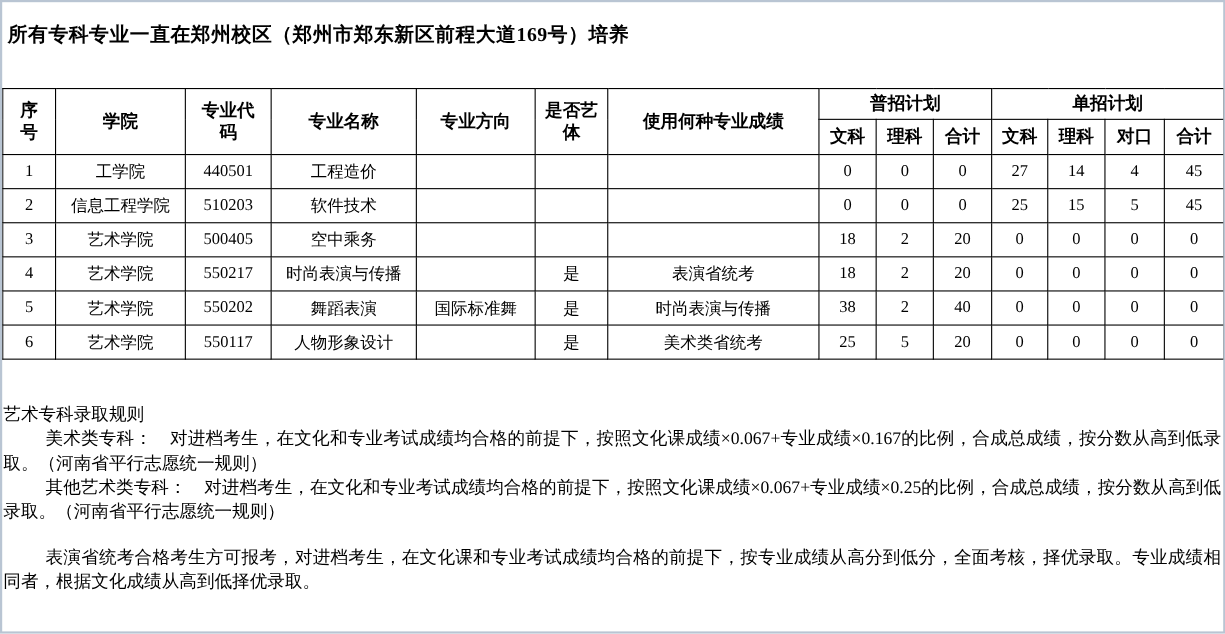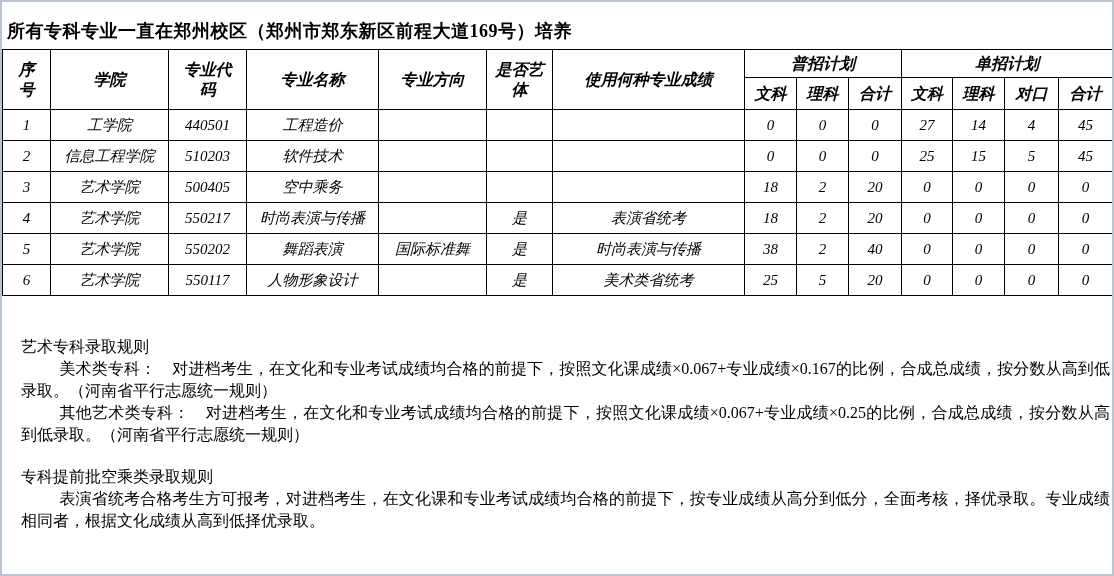--- a/index.html
+++ b/index.html
@@ -16,44 +16,43 @@
     margin: 20px 0 0 5px;
     font-size: 18px;
     font-weight: bold;
     line-height: 18px;
     letter-spacing: 0.5px;
   }
   table.plan {
     border-collapse: collapse;
     table-layout: fixed;
     width: 1110px;
-    margin: 9px 0 0 0;
+    margin: 40px 0 0 0;
     text-align: center;
-    font-style: italic;
   }
   table.plan th, table.plan td {
     border: 1px solid #000000;
     overflow: hidden;
     vertical-align: middle;
   }
   table.plan th {
     font-weight: bold;
     font-size: 16px;
     padding: 2px 8px;
     line-height: 20px;
   }
   table.plan td {
     font-size: 15px;
     padding: 0 2px;
   }
   thead tr.hrow1 { height: 28px; }
   thead tr.hrow2 { height: 32px; }
   tbody tr { height: 31px; }
   .rules {
-    margin: 40px 2px 0 19px;
+    margin: 40px 2px 0 1px;
     font-size: 16px;
     line-height: 22px;
     font-family: Liberation Serif, serif;
   }
   .rules.second { margin-top: 20px; }
   .rules p { margin: 0; text-align: justify; }
   .rules p.indent { text-indent: 2.4em; }
 </style>
 </head>
 <body>
@@ -199,15 +198,14 @@
     </tbody>
 </table>
 
 <div class="rules">
   <p>艺术专科录取规则</p>
   <p class="indent">美术类专科：　对进档考生，在文化和专业考试成绩均合格的前提下，按照文化课成绩×0.067+专业成绩×0.167的比例，合成总成绩，按分数从高到低录取。（河南省平行志愿统一规则）</p>
   <p class="indent">其他艺术类专科：　对进档考生，在文化和专业考试成绩均合格的前提下，按照文化课成绩×0.067+专业成绩×0.25的比例，合成总成绩，按分数从高到低录取。（河南省平行志愿统一规则）</p>
 </div>
 
 <div class="rules second">
-  <p>专科提前批空乘类录取规则</p>
   <p class="indent">表演省统考合格考生方可报考，对进档考生，在文化课和专业考试成绩均合格的前提下，按专业成绩从高分到低分，全面考核，择优录取。专业成绩相同者，根据文化成绩从高到低择优录取。</p>
 </div>
 
 </body></html>

